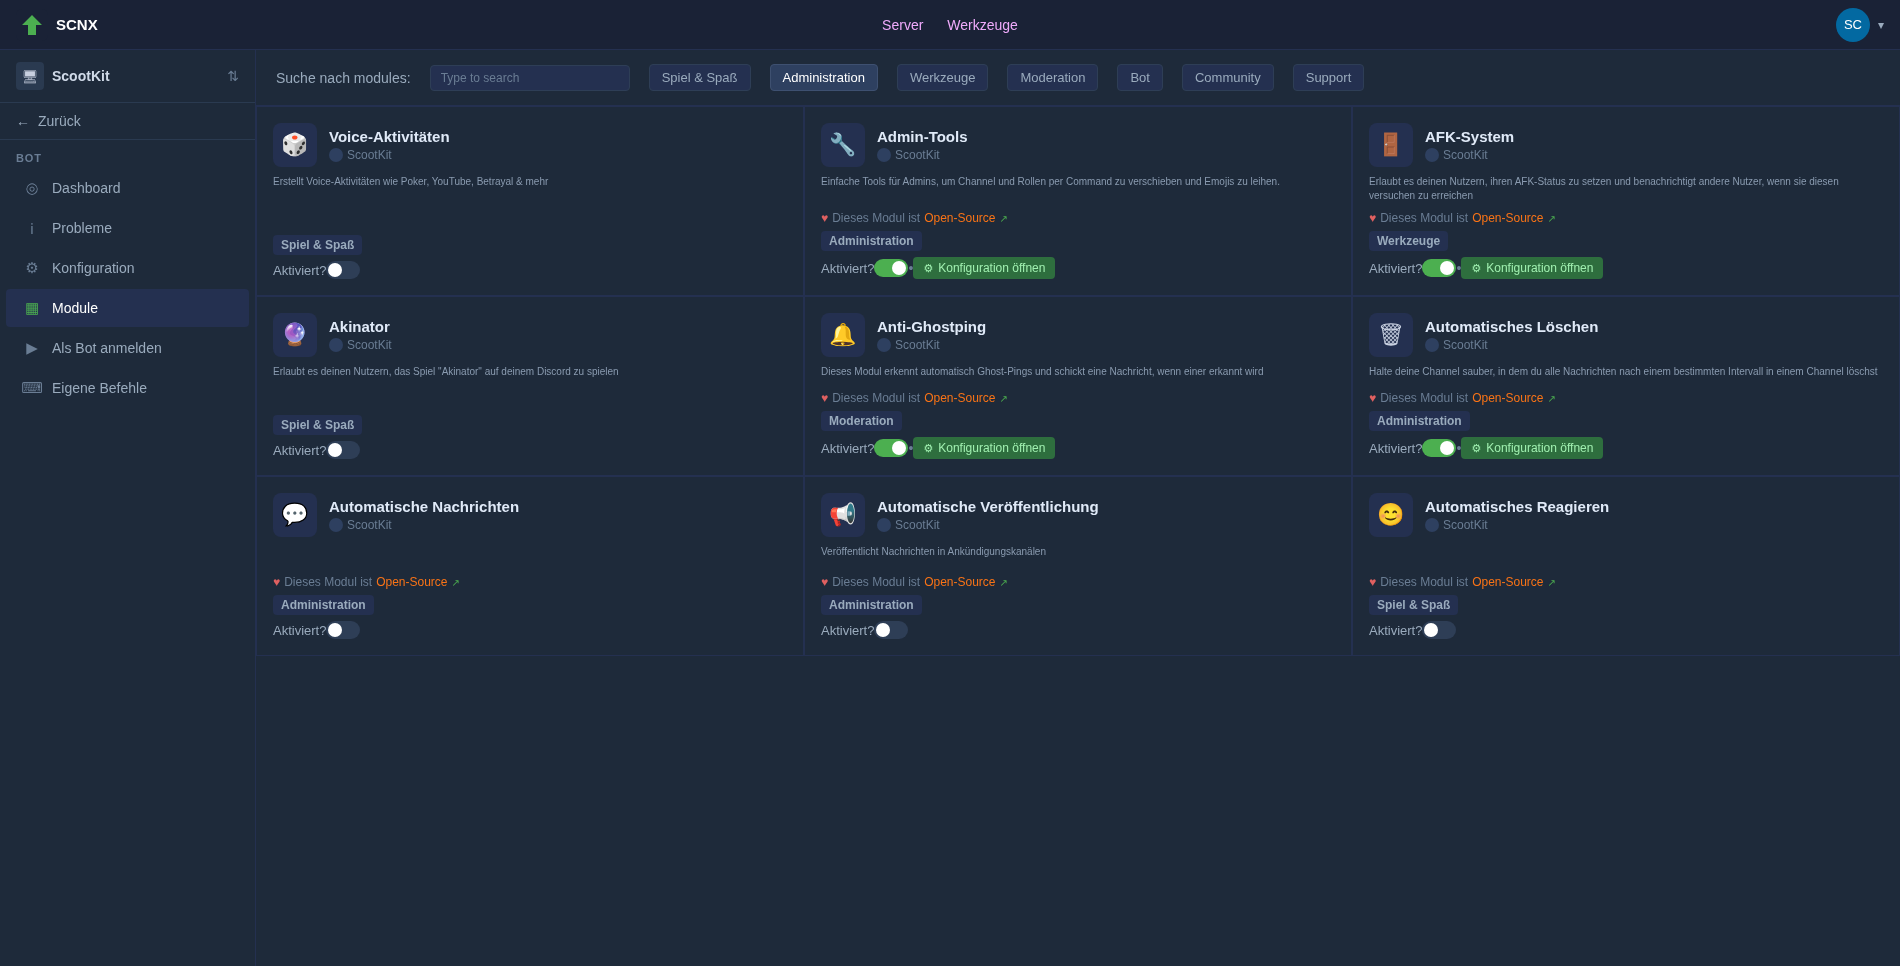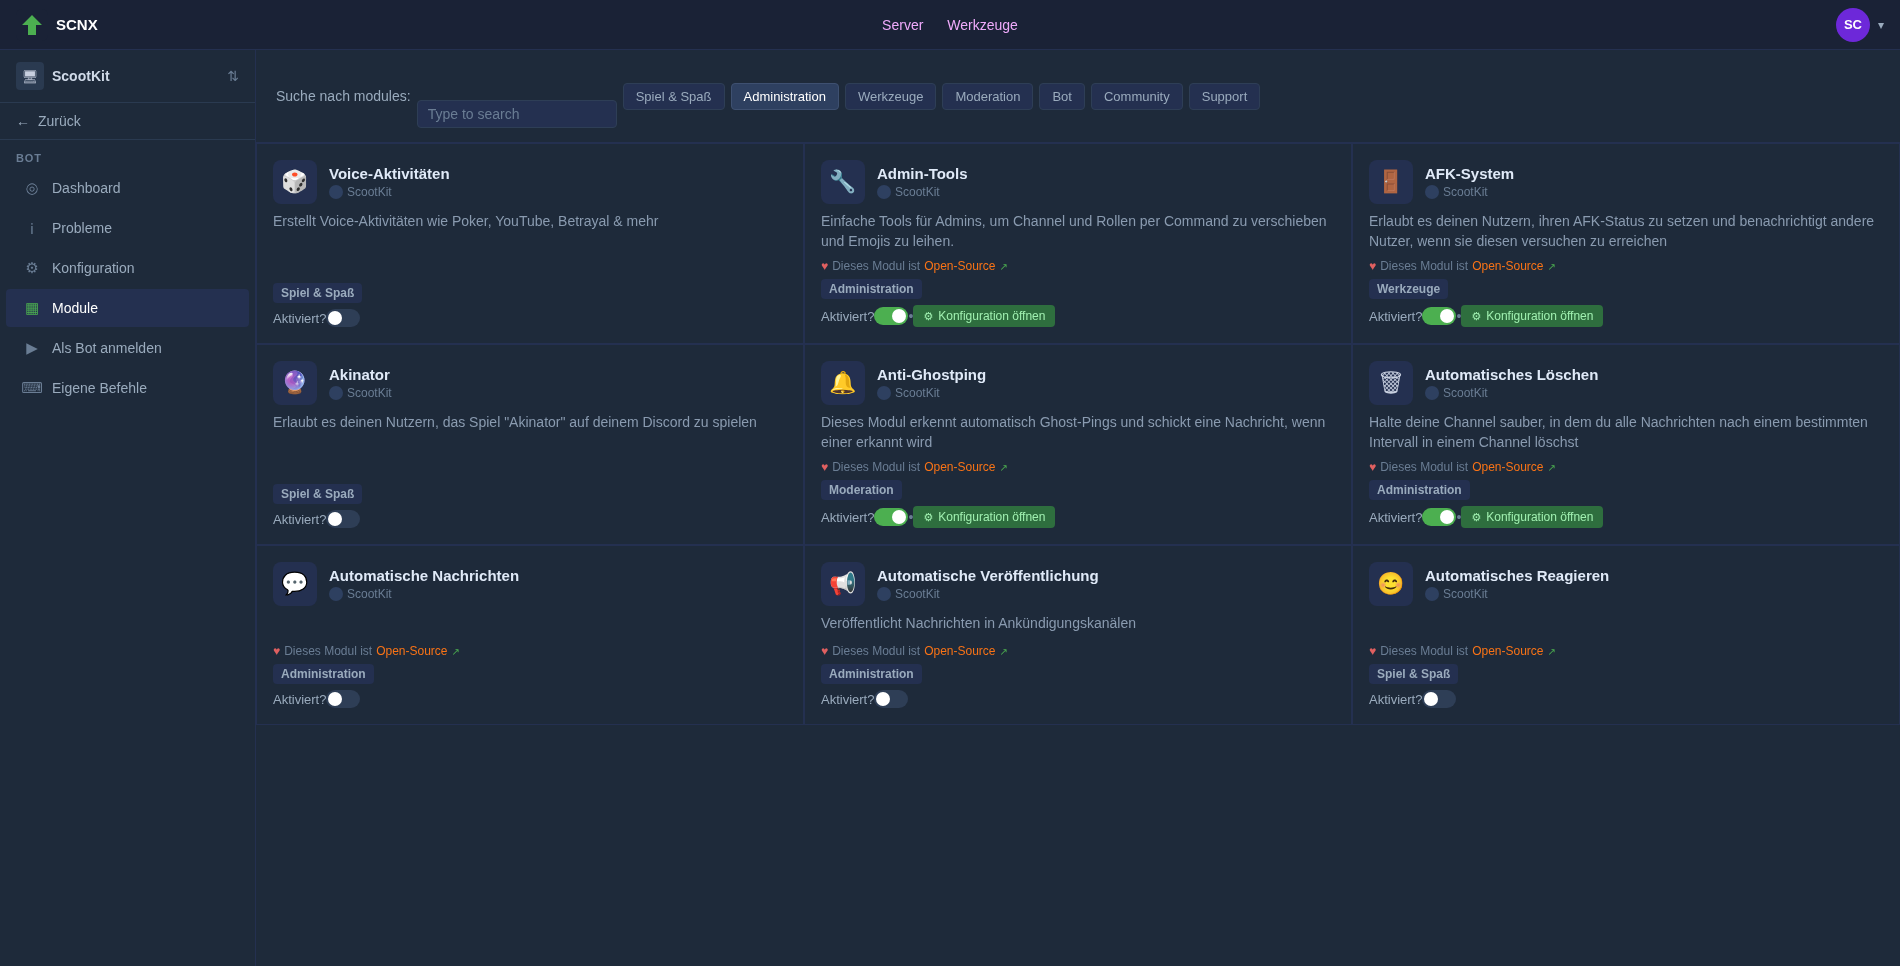--- a/index.html
+++ b/index.html
@@ -46,26 +46,26 @@
     .topnav-right {
       display: flex;
       align-items: center;
       gap: 8px;
       margin-left: auto;
     }
     .avatar {
       width: 34px;
       height: 34px;
       border-radius: 50%;
-      background: #6d28d9;
+      background: #0369a1;
       display: flex;
       align-items: center;
       justify-content: center;
       color: #fff;
-      font-weight: 700;
+      font-weight: 400;
       font-size: 13px;
       cursor: pointer;
     }
     .dropdown-arrow {
       color: #9aabbd;
       cursor: pointer;
       font-size: 12px;
     }
 
     
@@ -159,41 +159,40 @@
       flex: 1;
       overflow-y: auto;
       padding: 0;
       background: #1e2a3a;
     }
 
     
     .filter-bar {
       display: flex;
       align-items: center;
-      gap: 6px;
+      gap: 19px;
       padding: 14px 20px;
       background: #1e2a3a;
       border-bottom: 1px solid #243050;
       flex-wrap: wrap;
     }
     .filter-label {
       color: #9aabbd;
       font-size: 14px;
       white-space: nowrap;
     }
     .search-input {
       background: #243050;
       border: 1px solid #2e3e56;
       border-radius: 4px;
       color: #c8d0e0;
-      font-size: 14px;
+      font-size: 12px;
       padding: 5px 10px;
       outline: none;
       width: 200px;
-      margin-top: 36px;
     }
     .search-input::placeholder { color: #6a7d94; }
     .filter-btn {
       padding: 5px 12px;
       border-radius: 4px;
       font-size: 13px;
       cursor: pointer;
       border: 1px solid #2e3e56;
       background: #243050;
       color: #9aabbd;
@@ -250,21 +249,21 @@
       margin-top: 2px;
     }
     .author-dot {
       width: 14px;
       height: 14px;
       border-radius: 50%;
       background: #2e4060;
       display: inline-block;
     }
     .module-desc {
-      font-size: 14px;
+      font-size: 10px;
       color: #8a9bb0;
       line-height: 1.4;
       flex: 1;
     }
     .module-footer {
       margin-top: auto;
     }
     .opensource-badge {
       font-size: 12px;
       color: #6a7d94;

